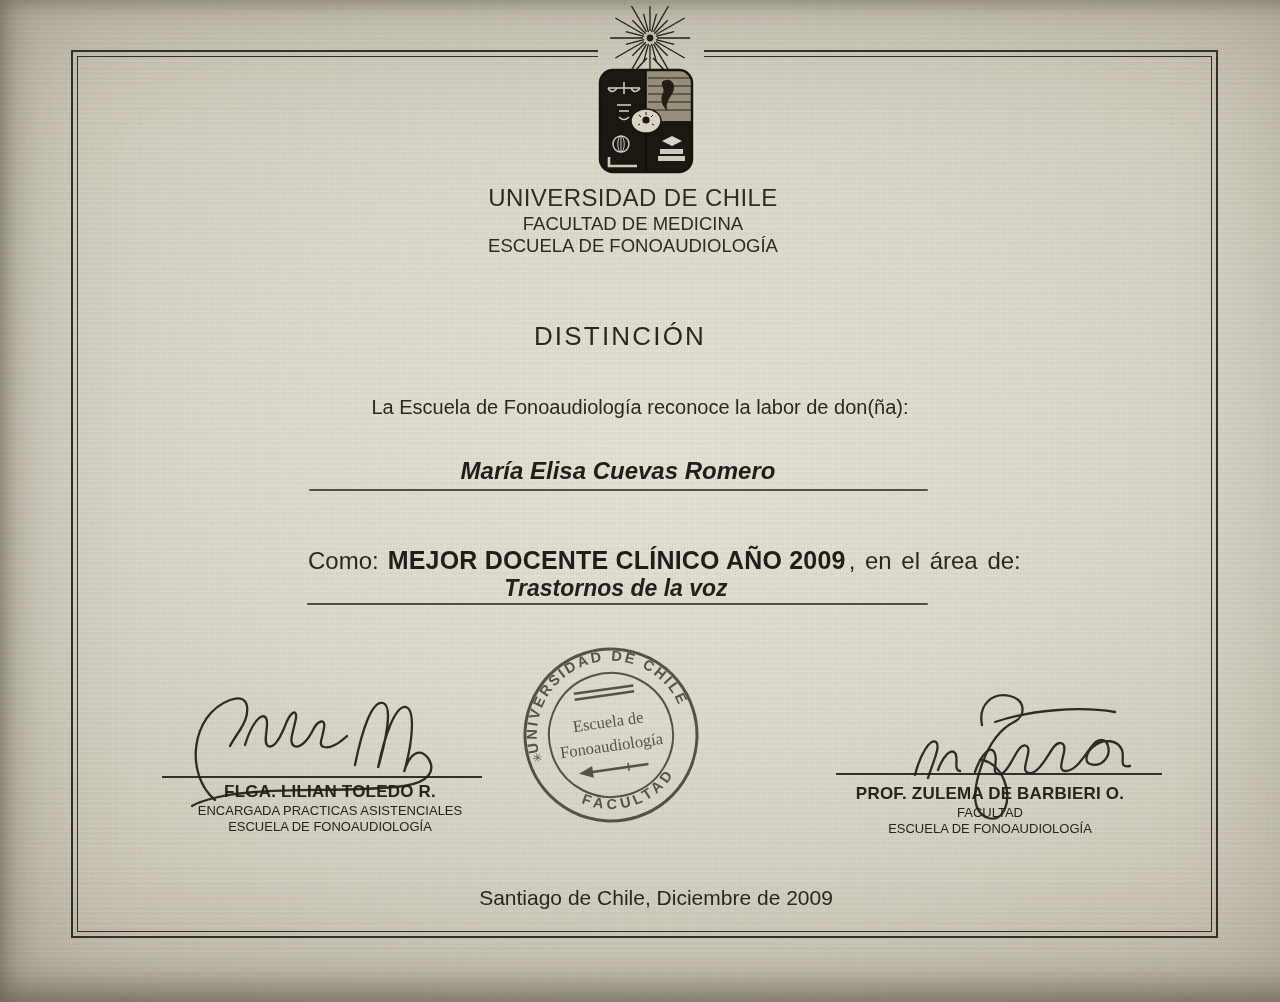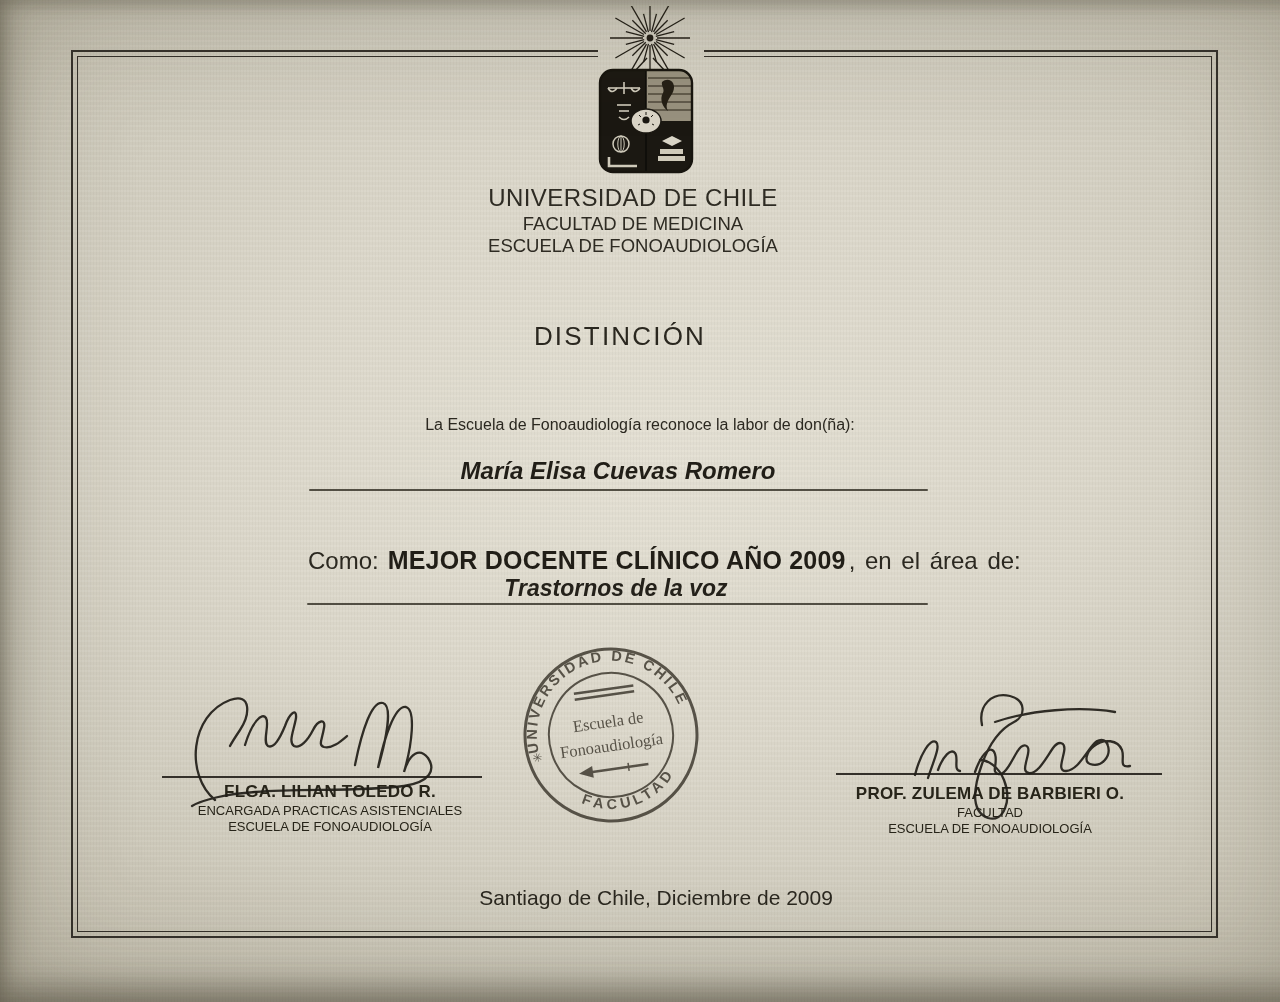--- a/index.html
+++ b/index.html
@@ -17,21 +17,21 @@
   }
   .vignette{position:absolute;inset:0;z-index:50;pointer-events:none;
     box-shadow:inset 0 0 130px rgba(70,63,45,.28), inset 0 -16px 28px rgba(55,50,38,.38), inset 0 5px 14px rgba(55,50,38,.22), inset 14px 0 30px rgba(70,63,45,.12);}
   .fl{position:absolute;background:#34302a;}
   .abs{position:absolute;}
   .ctr{left:0;width:1280px;text-align:center;}
   .hdr{top:184px;transform:translateX(-7px);line-height:1.16;}
   .hdr .u{font-size:24px;letter-spacing:.4px;color:#2e2b23;}
   .hdr .f,.hdr .s{font-size:18.5px;color:#2e2b23;margin-top:1px;}
   .title{top:321px;font-size:26px;letter-spacing:2.2px;color:#2a271f;transform:translateX(-20px);}
-  .intro{top:416px;font-size:16px;color:#2b2820;}
+  .intro{top:396px;font-size:20px;color:#2b2820;}
   .recipient{top:457px;font-size:24px;font-weight:bold;font-style:italic;color:#211e17;transform:translateX(-22px);}
   .rule{position:absolute;height:2px;background:#3a362c;opacity:.85;border-radius:1px;}
   .como{top:527px;left:308px;white-space:nowrap;display:flex;align-items:baseline;}
   .como .pre,.como .suf{font-size:24px;color:#2b2820;}
   .como .award{font-size:25px;font-weight:bold;color:#211e17;margin:0 1px 0 9px;letter-spacing:.2px;}
   .como .suf{margin-left:2px;word-spacing:3px;margin-top:20px;}
   .area{top:575px;font-size:23px;font-weight:bold;font-style:italic;color:#24211a;transform:translateX(-24px);}
   .sigblock{position:absolute;text-align:center;line-height:1.28;color:#272419;}
   .sigblock .nm{font-size:17px;font-weight:bold;letter-spacing:.2px;}
   .sigblock .rl,.sigblock .og{font-size:13px;}

